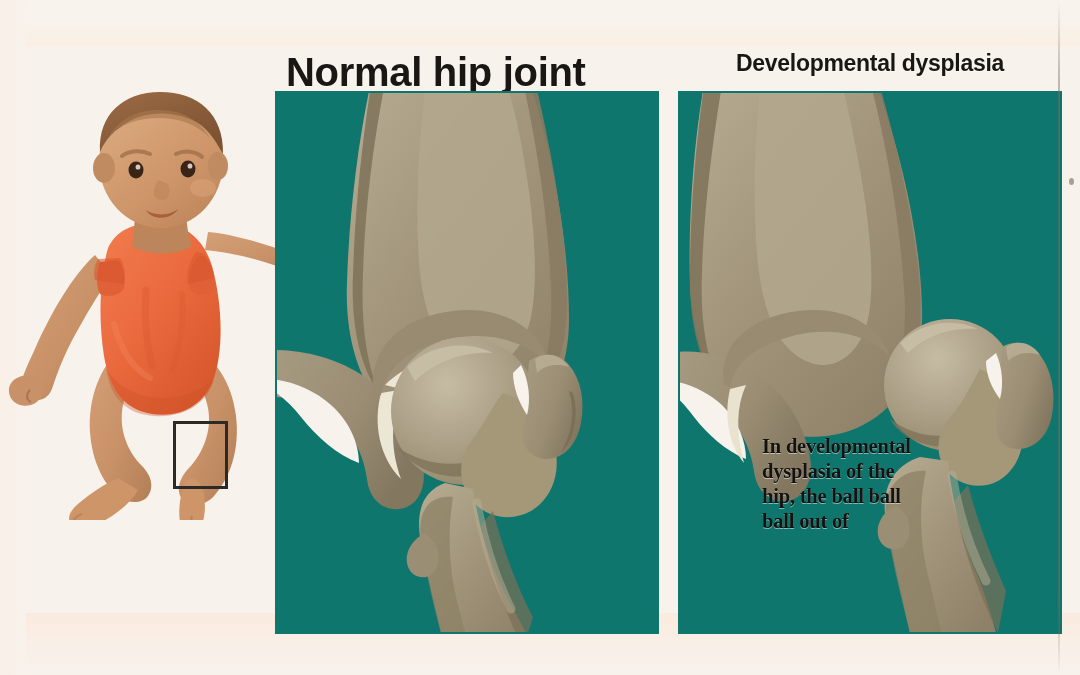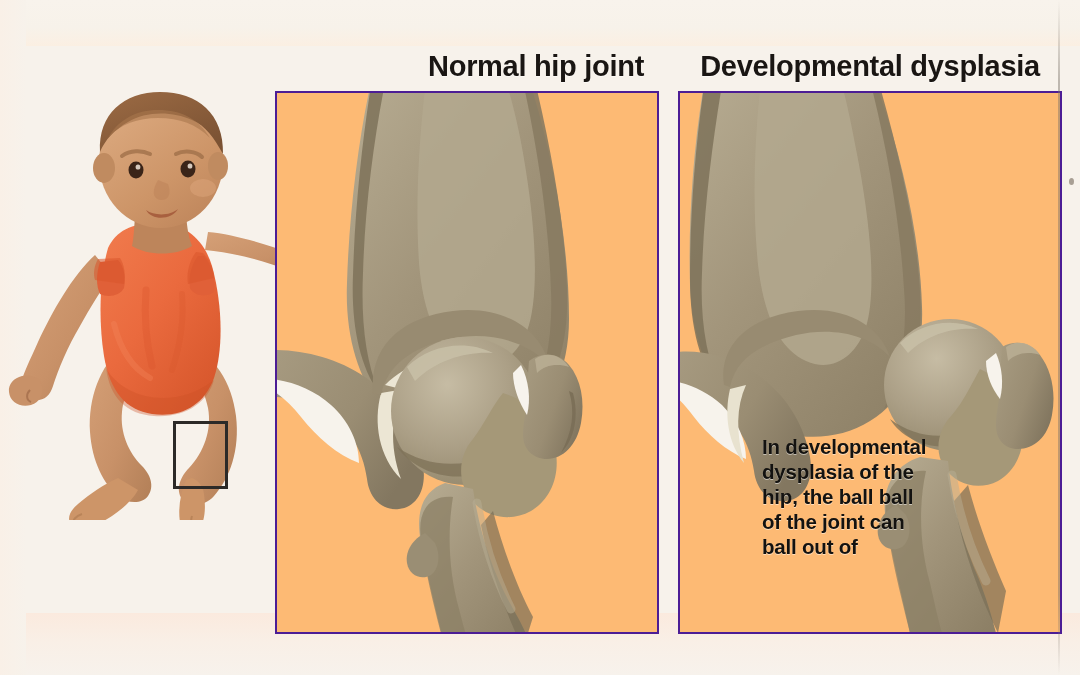--- a/index.html
+++ b/index.html
@@ -46,41 +46,42 @@
   
   .panel-title {
     position: absolute;
     color: #1a1613;
     font-weight: bold;
     letter-spacing: -0.3px;
     white-space: nowrap;
     text-shadow: 0 1px 0 rgba(255,255,255,0.55);
   }
   #title-normal {
-    left: 260px;
+    left: 286px;
     top: 50px;
     width: 384px;
-    text-align: right;
-    font-size: 29px;
+    text-align: left;
+    font-size: 40px;
   }
   #title-dysplasia {
     left: 678px;
     top: 50px;
     width: 384px;
     text-align: center;
-    font-size: 29px;
+    font-size: 23px;
   }
 
   
   .panel {
     position: absolute;
-    background: #fdba74;
-    border: 2px solid #4c1d95;
+    background: #0f766e;
+    border: 2px solid #0f766e;
     overflow: hidden;
     box-sizing: border-box;
+    font-family: Liberation Serif, serif;
   }
   #panel-normal   { left: 275px;  top: 91px; width: 384px; height: 543px; }
   #panel-dysplasia{ left: 678px;  top: 91px; width: 384px; height: 543px; }
 
   .panel-inner { position: absolute; inset: 0; }
 
   
   #caption {
     position: absolute;
     left: 82px;
@@ -414,21 +415,20 @@
 
         <path d="M216,412 C204,418 196,430 198,442 C200,454 212,460 222,454
                  C230,448 232,434 226,422 Z" fill="#9a8e74"></path>
       </svg>
 
       
       <div id="caption">
         <div>In developmental</div>
         <div>dysplasia of the</div>
         <div>hip, the ball ball</div>
-        <div>of the joint can</div>
         <div>ball out of</div>
       </div>
     </div>
   </div>
 
   <div id="edge-line"></div>
   <div id="edge-speck"></div>
 
 </div>
 

